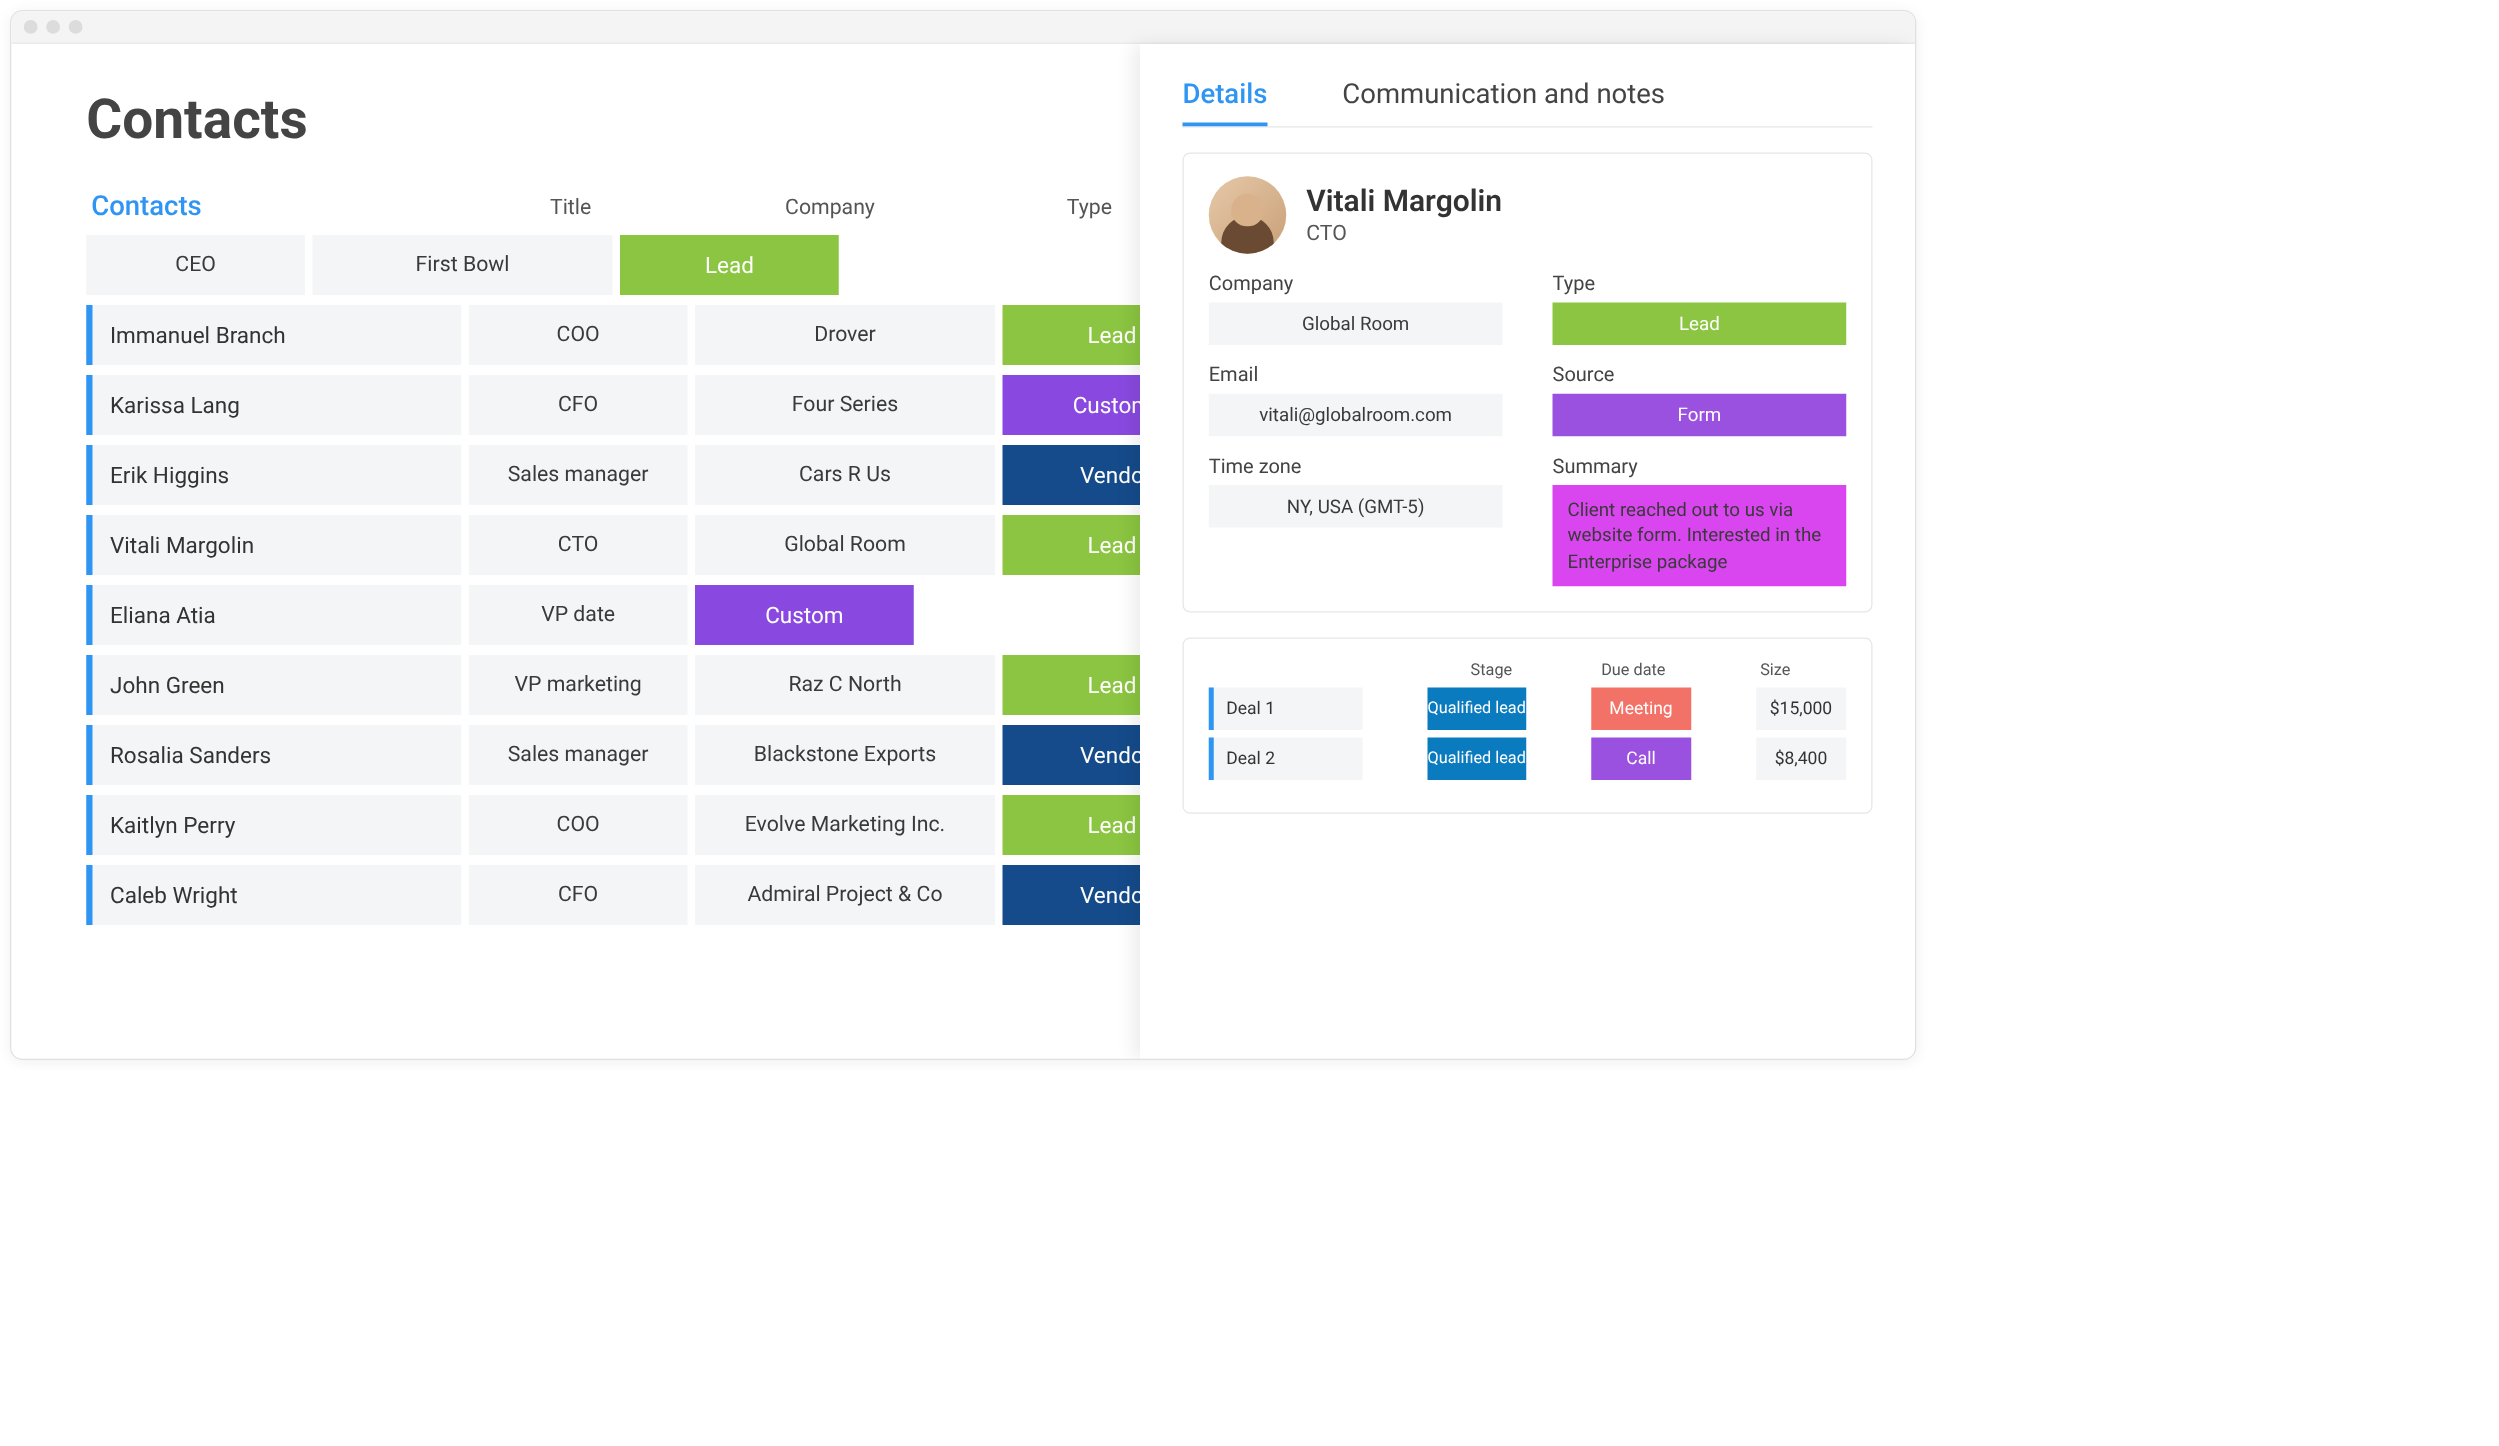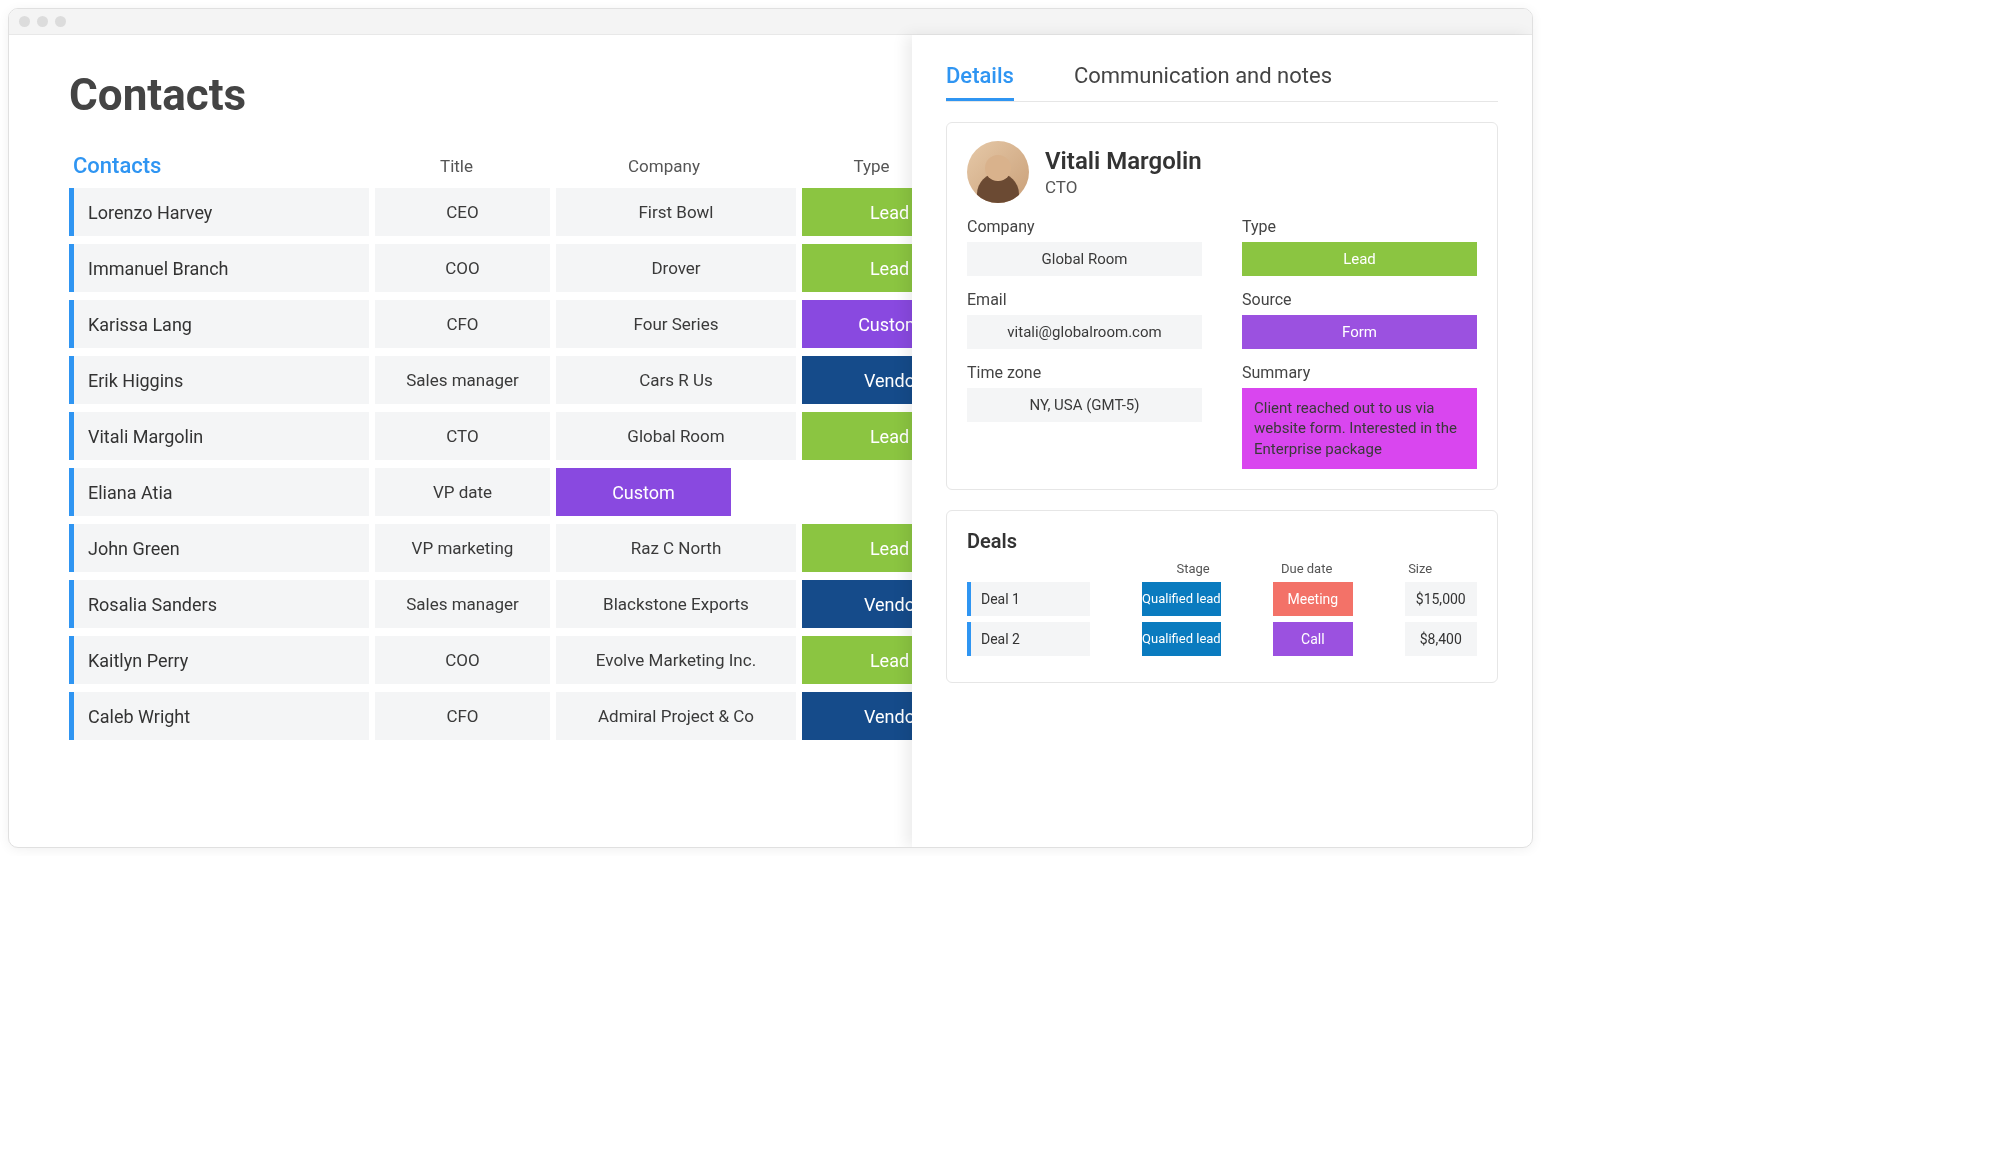--- a/index.html
+++ b/index.html
@@ -202,21 +202,20 @@
       <h1 class="page-title">Contacts</h1>
       <div class="ctable">
         <div class="ctable-head">
           <div class="h-name">Contacts</div>
           <div class="hcol h-title">Title</div>
           <div class="hcol h-company">Company</div>
           <div class="hcol h-type">Type</div>
         </div>
         <div id="contacts-rows">
             <div class="ctable-row">
-              <div class="cell cname">Lorenzo Harvey</div>
               <div class="cell ctitle">CEO</div>
               <div class="cell ccompany">First Bowl</div>
               <div class="cell ctype tag-lead">Lead</div>
             </div>
             <div class="ctable-row">
               <div class="cell cname">Immanuel Branch</div>
               <div class="cell ctitle">COO</div>
               <div class="cell ccompany">Drover</div>
               <div class="cell ctype tag-lead">Lead</div>
             </div>
@@ -307,21 +306,20 @@
             <div class="field-box">NY, USA (GMT-5)</div>
           </div>
           <div>
             <div class="field-label">Summary</div>
             <div class="summary-box">Client reached out to us via website form. Interested in the Enterprise package</div>
           </div>
         </div>
       </div>
 
       <div class="card">
-        <div class="deals-title">Deals</div>
         <div class="deals-head">
           <div class="dh-name"></div>
           <div class="dh">Stage</div>
           <div class="dh">Due date</div>
           <div class="dh">Size</div>
         </div>
         <div id="deals-rows">
             <div class="deal-row">
               <div class="dcell dname">Deal 1</div>
               <div class="dcell dstage tag-qualified">Qualified lead</div>

